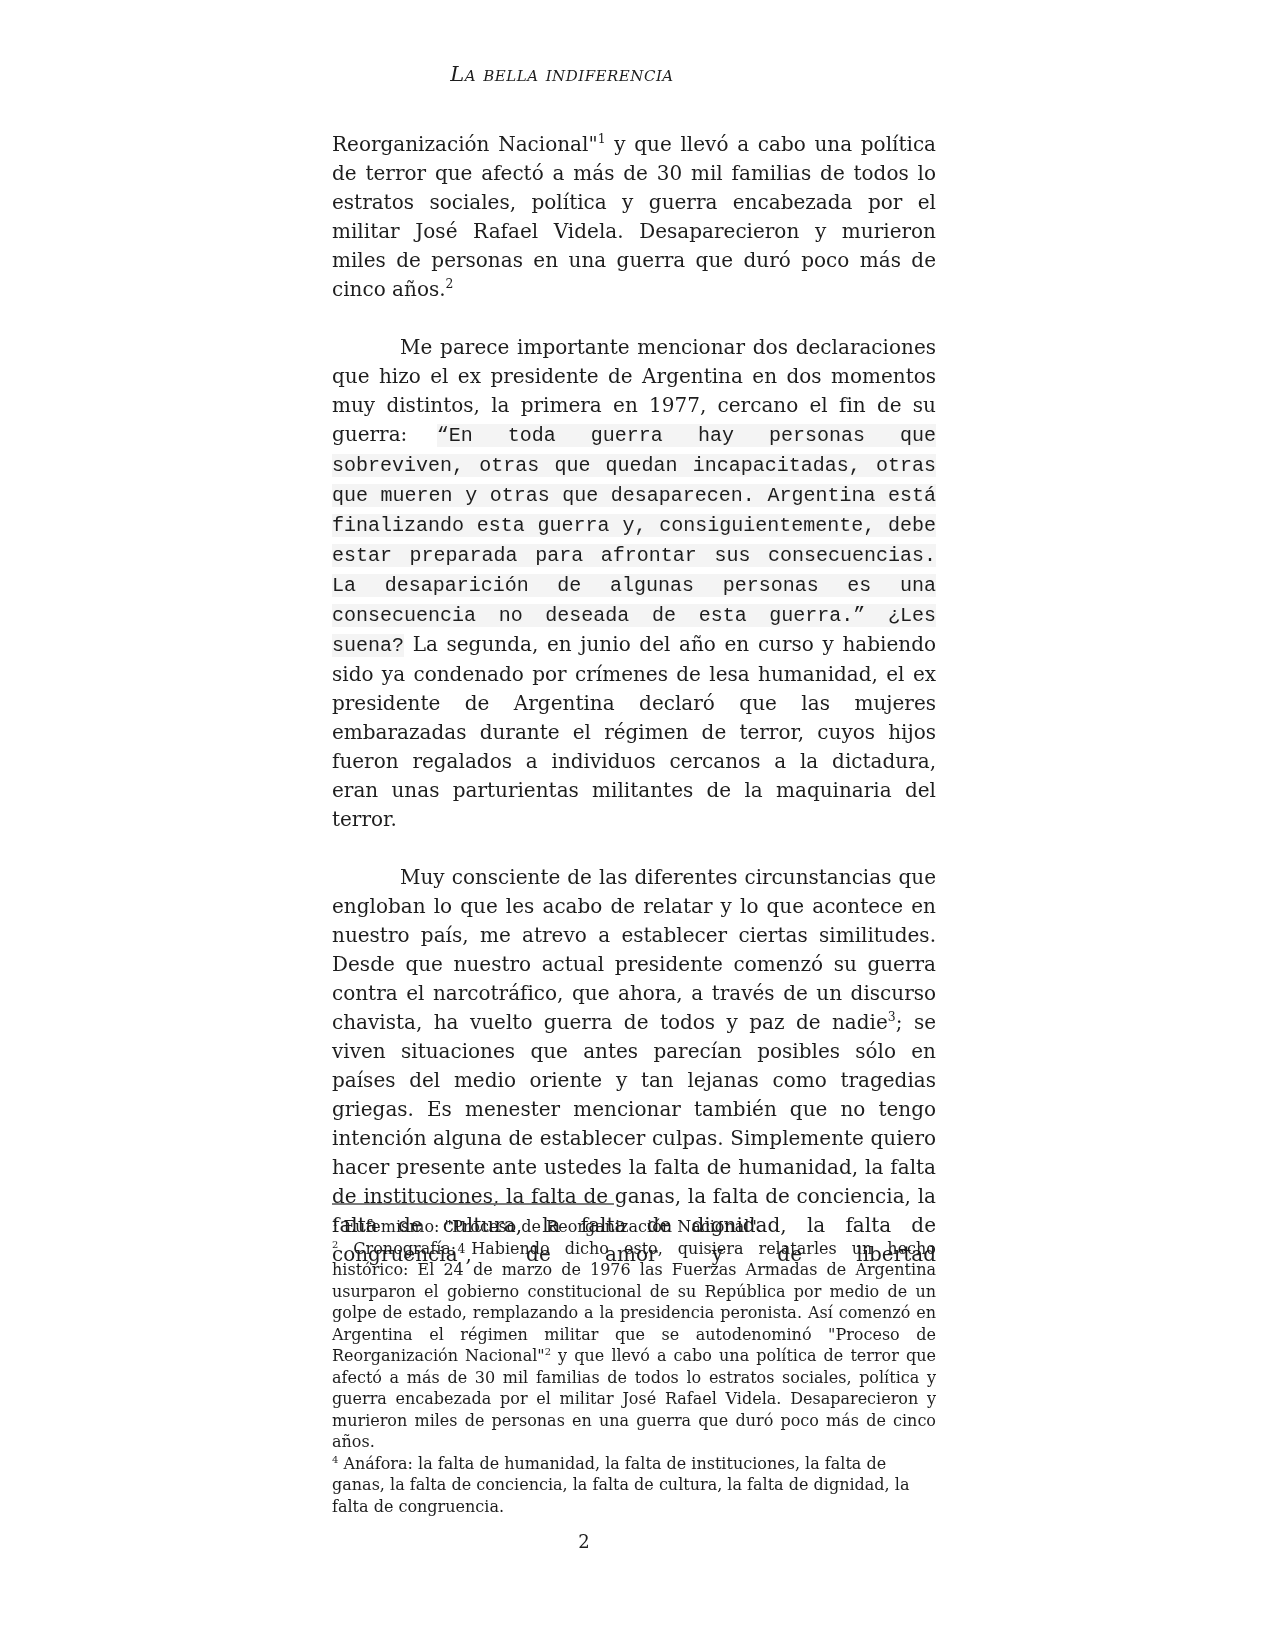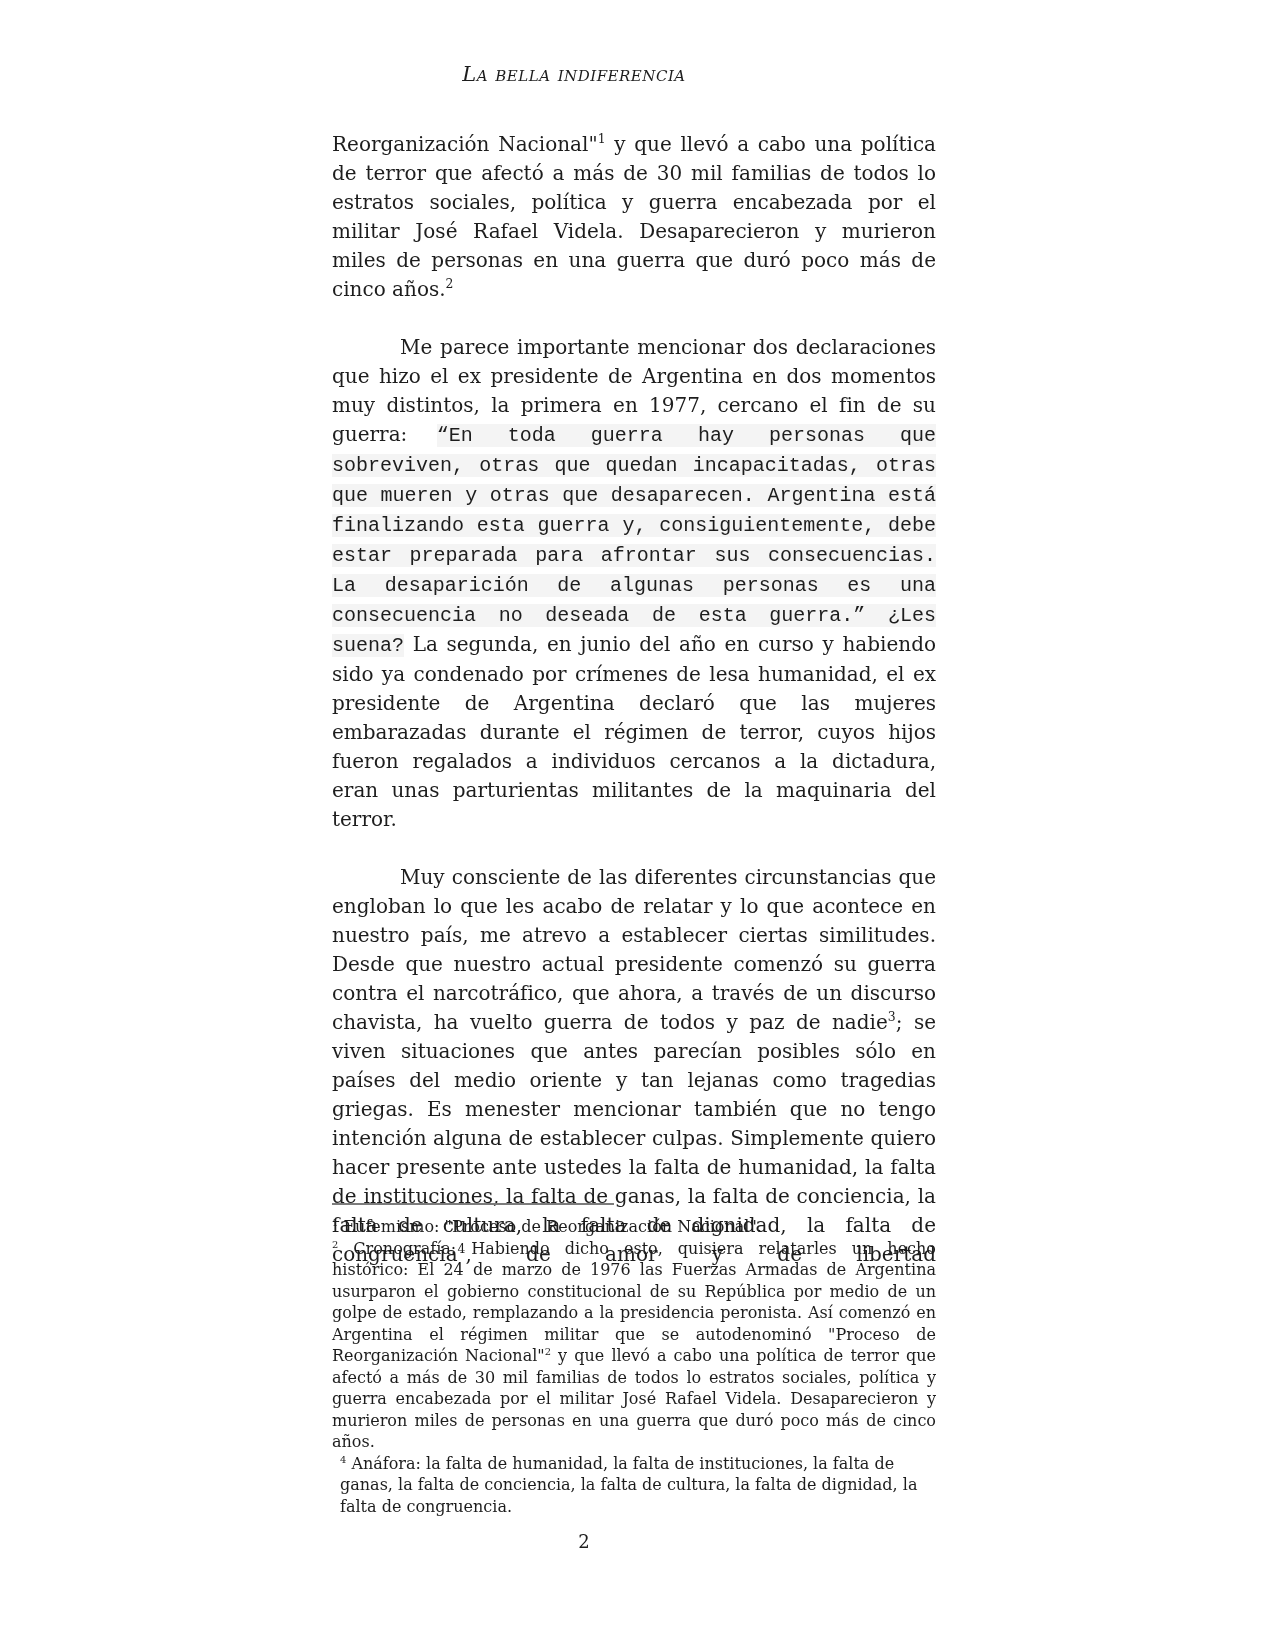--- a/index.html
+++ b/index.html
@@ -13,21 +13,21 @@
     height: 1650px;
     margin: 0 auto;
     background: var(--paper, #ffffff);
     color: var(--ink, #1d1d1d);
     font-family: "DejaVu Serif", serif;
     overflow: hidden;
   }
   .running-header {
     position: absolute;
     top: 62px;
-    left: 574px;
+    left: 562px;
     transform: translateX(-50%);
     font-style: italic;
     font-variant: small-caps;
     font-size: 21px;
     letter-spacing: 0.5px;
     white-space: nowrap;
     color: var(--ink, #1d1d1d);
   }
   .body-text {
     position: absolute;
@@ -59,21 +59,21 @@
     line-height: 21.5px;
     text-align: justify;
   }
   .fn-rule {
     width: 282px;
     height: 0;
     border-top: 2px solid var(--sep, #7c7c7c);
     margin: 0 0 11px 0;
   }
   .footnote { margin: 0; }
-  .footnote.left { text-align: left; margin-left: 8px; }
+  .footnote.left { text-align: left; }
   .page-number {
     position: absolute;
     top: 1531px;
     left: 584px;
     transform: translateX(-50%);
     font-size: 18px;
   }
 </style>
 </head>
 <body>

